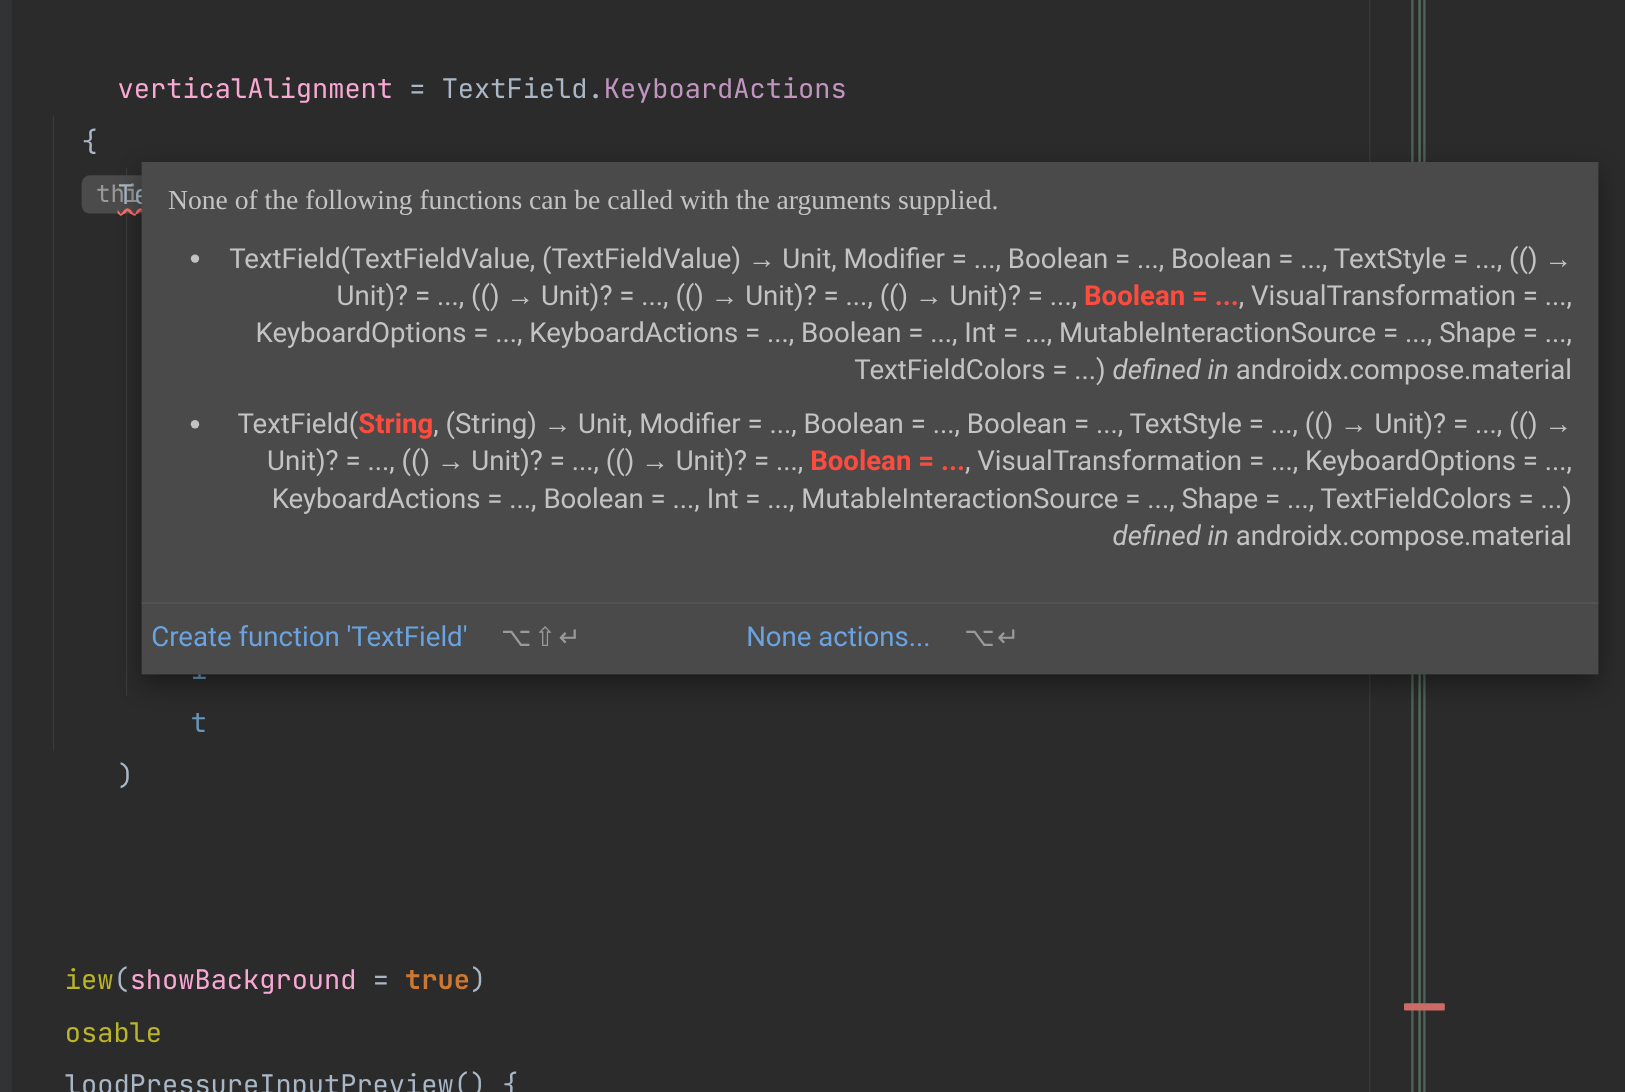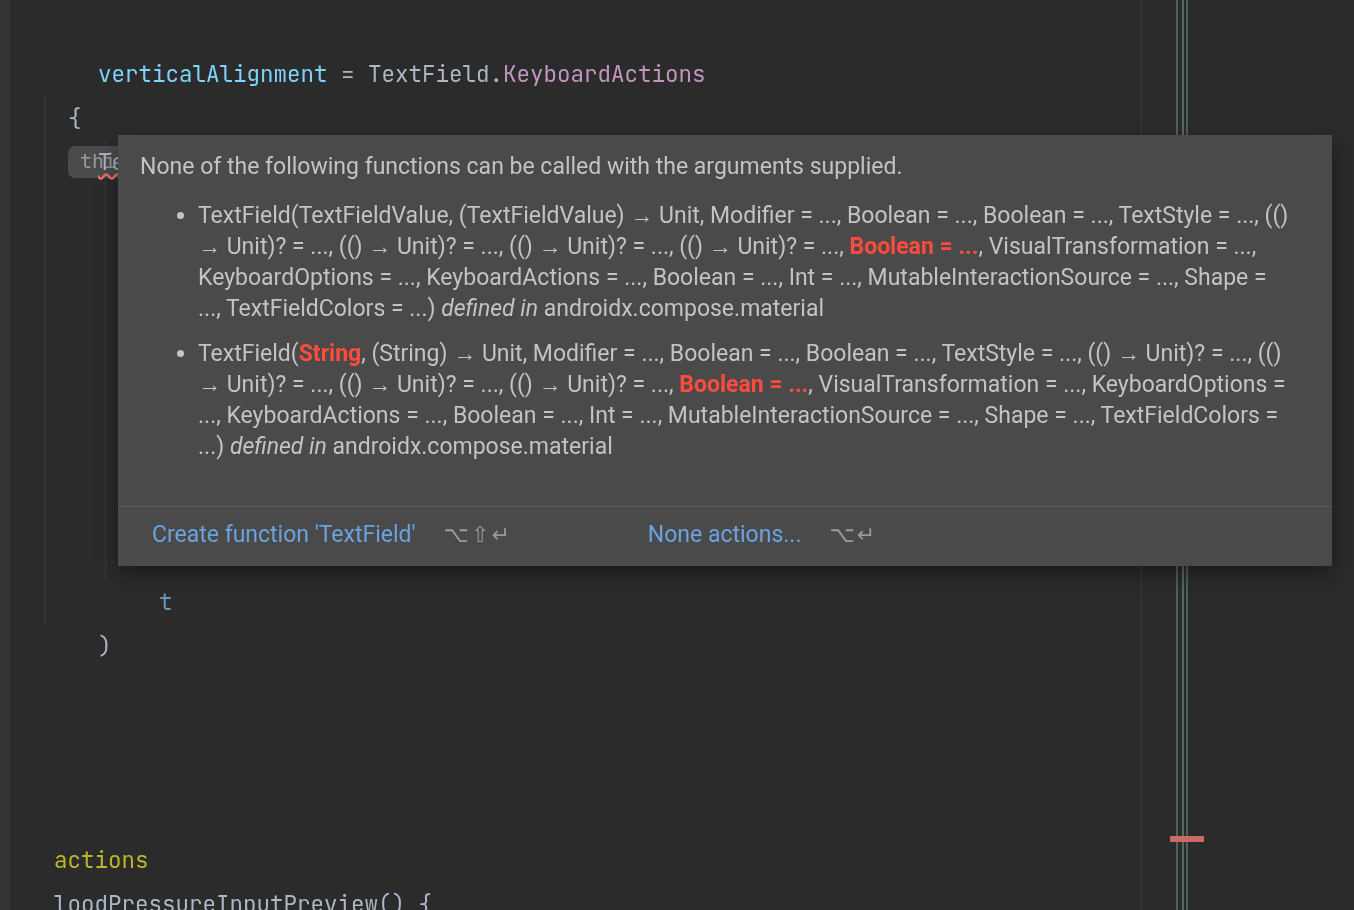--- a/index.html
+++ b/index.html
@@ -56,21 +56,21 @@
     width: 100%; height: 100%;
     font-size: 22.5px;
     line-height: 44px;
     white-space: pre;
   }
   .code .line {
     position: absolute;
     left: 0;
   }           
 
-  .tok-prop   { color: #7dd3fc; }   
+  .tok-prop   { color: #f9a8d4; }   
   .tok-white  { color: #a9b7c6; }
   .tok-method { color: #c195c0; }  
   .tok-kw     { color: #cc7832; font-weight: 600; }
   .tok-anno   { color: #bbb529; }
   .tok-err    { text-decoration: underline wavy #ff6b68; text-underline-offset: 3px; }
   .tok-param  { color: #6897bb; }  
 
   .chip {
     display: inline-block;
     font-family: inherit;
@@ -101,40 +101,42 @@
     box-shadow: 0 8px 20px rgba(0,0,0,.4);
     font-family: -apple-system, "Segoe UI", Roboto, Arial, sans-serif;
   }
   .popup-body {
     padding: 16px 22px 26px 22px;
     font-size: 23px;
     line-height: 31px;
   }
   .popup-title {
     margin: 0 0 18px 0;
+    font-family: Liberation Serif, serif;
   }
   .popup ul {
-    margin: 18px;
+    margin: 0;
     padding: 0 0 0 40px;
     list-style: disc;
+    text-align: right;
   }
   .popup li {
     margin-bottom: 14px;
   }
   .popup .red {
     color: #ff4b3e;
     font-weight: 700;
   }
   .popup .it {
     font-style: italic;
   }
 
   .popup-actions {
     border-top: 1px solid #5a5a5a;
-    padding: 14px 34px 18px;
+    padding: 14px 8px 18px;
     display: flex;
     align-items: center;
     gap: 28px;
     font-size: 23px;
   }
   .popup-actions a {
     color: #6aa3e0;
     text-decoration: none;
   }
   .shortcut {
@@ -191,22 +193,25 @@
     <span class="tok-param">i</span>
   </div>
   <div class="line" style="top:536px; left:105px">
     <span class="tok-param">t</span>
   </div>
   <div class="line" style="top:580px; left:44px">
     <span class="tok-white">)</span>
   </div>
 
   
+  <div class="line" style="top:750px; left:0">
+    <span class="tok-anno">iew</span><span class="tok-white">(</span><span class="tok-prop">showBackground</span><span class="tok-white"> = </span><span class="tok-kw">true</span><span class="tok-white">)</span>
+  </div>
   <div class="line" style="top:794px; left:0">
-    <span class="tok-anno">actions</span>
+    <span class="tok-anno">osable</span>
   </div>
   <div class="line" style="top:838px; left:0">
     <span class="tok-white">loodPressureInputPreview</span><span class="tok-white">()</span><span class="tok-white"> {</span>
   </div>
   <div class="line" style="top:882px; left:0; font-style: italic; color:#808080">
     
   </div>
 </div>
 
 <div class="popup">

